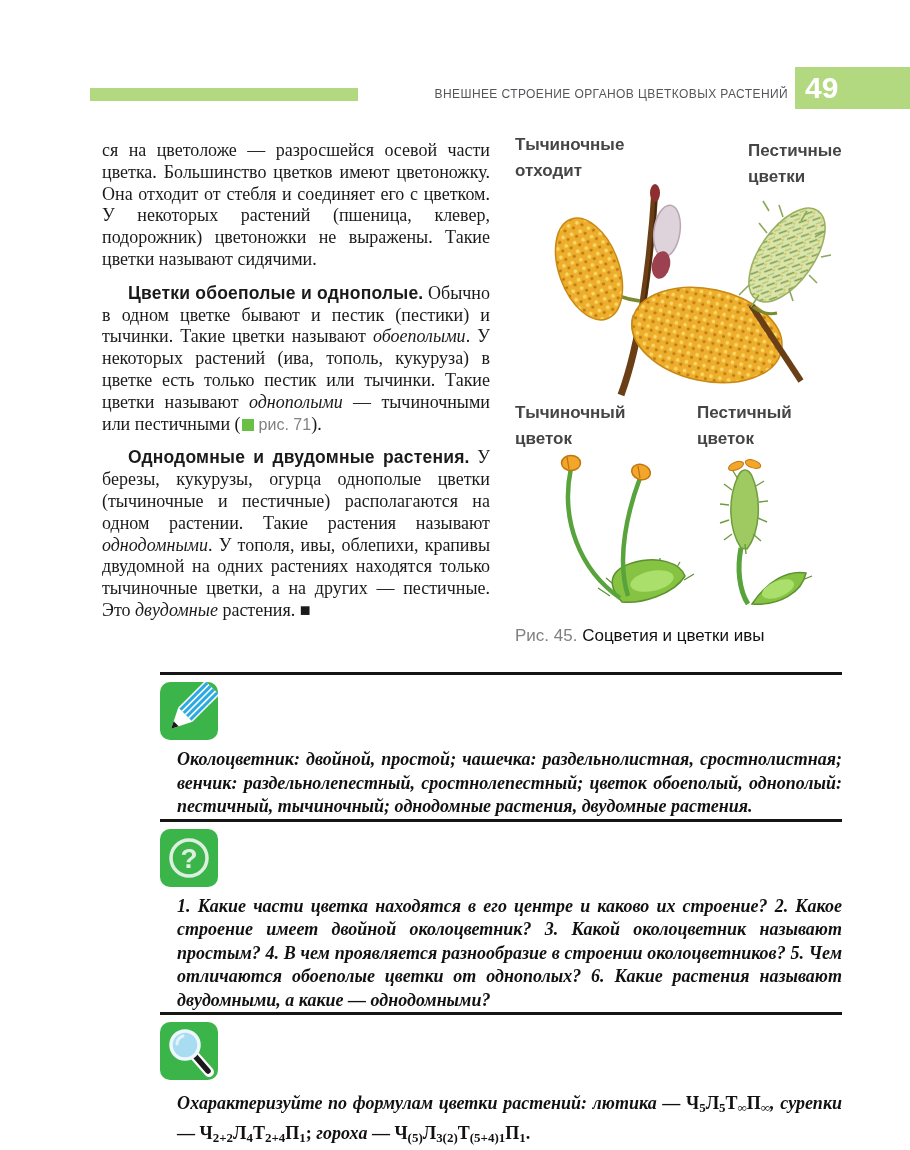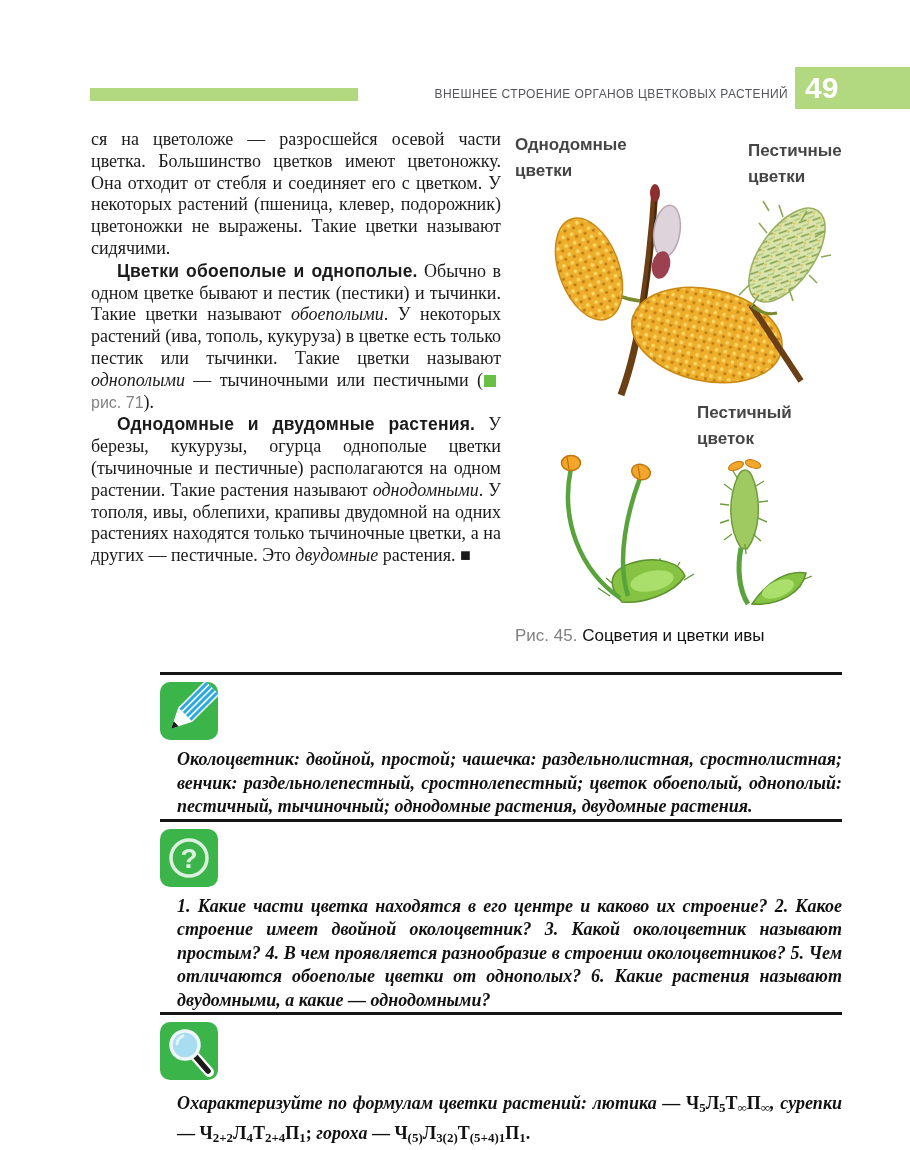--- a/index.html
+++ b/index.html
@@ -10,21 +10,21 @@
   .header-bar{position:absolute;left:90px;top:88px;width:268px;height:13px;background:#b2d880;}
   .header-title{position:absolute;right:122px;top:87px;font-family:"Liberation Sans",sans-serif;
         font-size:12px;letter-spacing:.4px;color:#55565a;white-space:nowrap;}
   .page-badge{position:absolute;left:795px;top:67px;width:115px;height:42px;background:#b2d880;
         display:flex;align-items:center;box-sizing:border-box;padding-left:10px;}
   .page-badge span{font-family:"Liberation Sans",sans-serif;font-weight:bold;font-size:30px;color:#fff;}
 
   
   .text-col{position:absolute;left:90px;top:128px;width:412px;
         font-size:18px;line-height:21.8px;text-align:justify;}
-  .text-col p{margin:1px;}
+  .text-col p{margin:12px;}
   .text-col p.indent{text-indent:26px;}
   .lead{font-family:"Liberation Sans",sans-serif;font-weight:bold;font-size:17.5px;letter-spacing:.2px;}
   .term{font-style:italic;}
   .figref{font-family:"Liberation Sans",sans-serif;font-size:16px;color:#828282;}
   .figref-square{display:inline-block;width:12px;height:12px;background:#6abf45;
         margin:0 5px 0 1px;vertical-align:-1px;}
 
   
   .fig-col{position:absolute;left:515px;top:128px;width:335px;height:530px;
         font-family:"Liberation Sans",sans-serif;}
@@ -63,21 +63,21 @@
     <span>49</span>
   </div>
 
   <div class="text-col">
     <p class="para">ся на цветоложе — разросшейся осевой части цветка. Большинство цветков имеют цветоножку. Она отходит от стебля и соединяет его с цветком. У некоторых растений (пшеница, клевер, подорожник) цветоножки не выражены. Такие цветки называют сидячими.</p>
     <p class="indent"><span class="lead">Цветки обоеполые и однополые.</span><span> Обычно в одном цветке бывают и пестик (пестики) и тычинки. Такие цветки называют </span><span class="term">обоеполыми</span><span>. У некоторых растений (ива, тополь, кукуруза) в цветке есть только пестик или тычинки. Такие цветки называют </span><span class="term">однополыми</span><span> — тычиночными или пестичными (</span><span class="figref-square"></span><span class="figref">рис. 71</span><span>).</span></p>
     <p class="indent"><span class="lead">Однодомные и двудомные растения.</span><span> У березы, кукурузы, огурца однополые цветки (тычиночные и пестичные) располагаются на одном растении. Такие растения называют </span><span class="term">однодомными</span><span>. У тополя, ивы, облепихи, крапивы двудомной на одних растениях находятся только тычиночные цветки, а на других — пестичные. Это </span><span class="term">двудомные</span><span> растения. ■</span></p>
   </div>
 
   <div class="fig-col">
-    <div class="fig-label lbl-a1">Однодомные цветки</div>
+    <div class="fig-label lbl-a1">Тычиночные отходит</div>
     <div class="fig-label lbl-a2">Пестичные цветки</div>
 
     <svg class="fig-svg1" width="300" height="215" viewBox="0 0 300 215">
       <defs>
         <pattern id="catkinDots" width="9" height="9" patternUnits="userSpaceOnUse">
           <rect width="9" height="9" fill="#eead2b"></rect>
           <circle cx="2.5" cy="2.5" r="1.9" fill="#f7d866"></circle>
           <circle cx="6.5" cy="6" r="1.6" fill="#b97b13"></circle>
         </pattern>
         <pattern id="catkinFluff" width="10" height="10" patternUnits="userSpaceOnUse">
@@ -111,20 +111,21 @@
         <path d="M246,34 L242,22"></path>
           <path d="M264,38 L270,28"></path>
           <path d="M278,54 L288,48"></path>
         <path d="M284,74 L294,72"></path>
           <path d="M272,92 L280,100"></path>
           <path d="M252,106 L256,118"></path>
         <path d="M232,28 L226,18"></path>
       </g>
     </svg>
 
+    <div class="fig-label lbl-b1">Тычиночный цветок</div>
     <div class="fig-label lbl-b2">Пестичный цветок</div>
 
     <svg class="fig-svg2" width="285" height="168" viewBox="0 0 285 168">
 
       <g stroke="#5d9130" stroke-width="1.2">
         <path d="M70,146 L58,138"></path>
           <path d="M78,138 L66,128"></path>
           <path d="M90,130 L82,118"></path>
         <path d="M104,124 L100,112"></path>
           <path d="M120,120 L120,108"></path>

